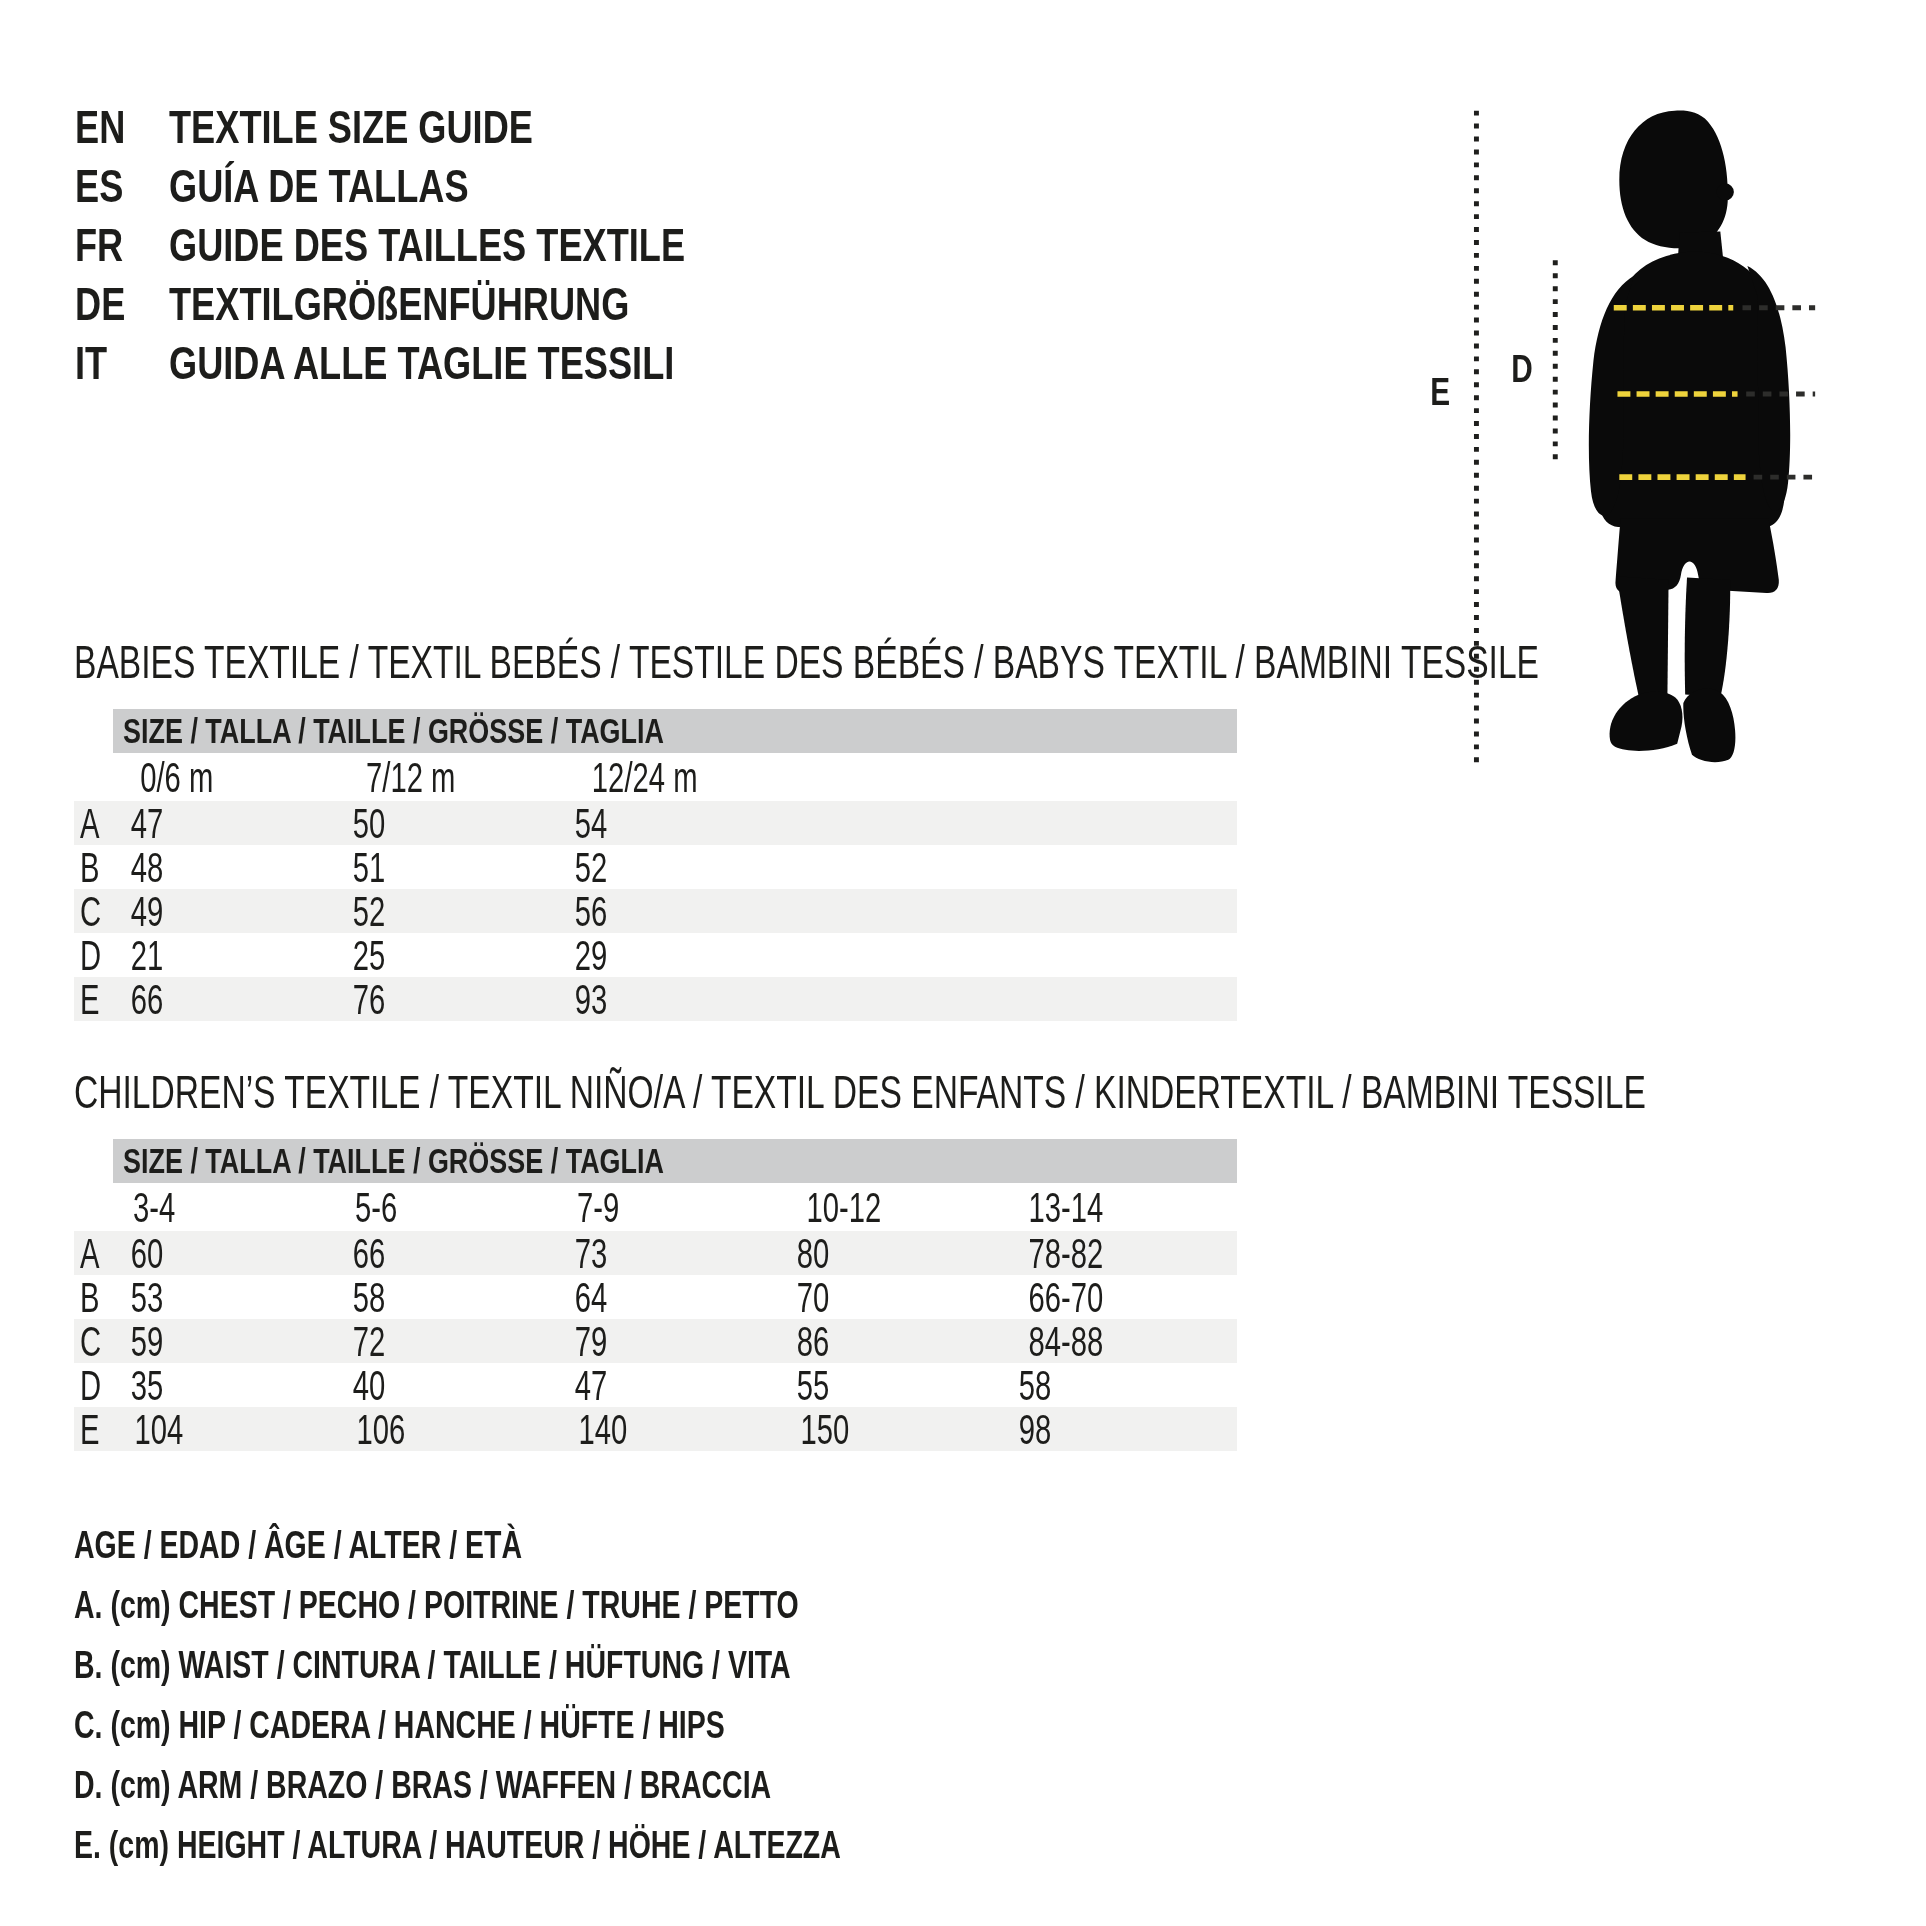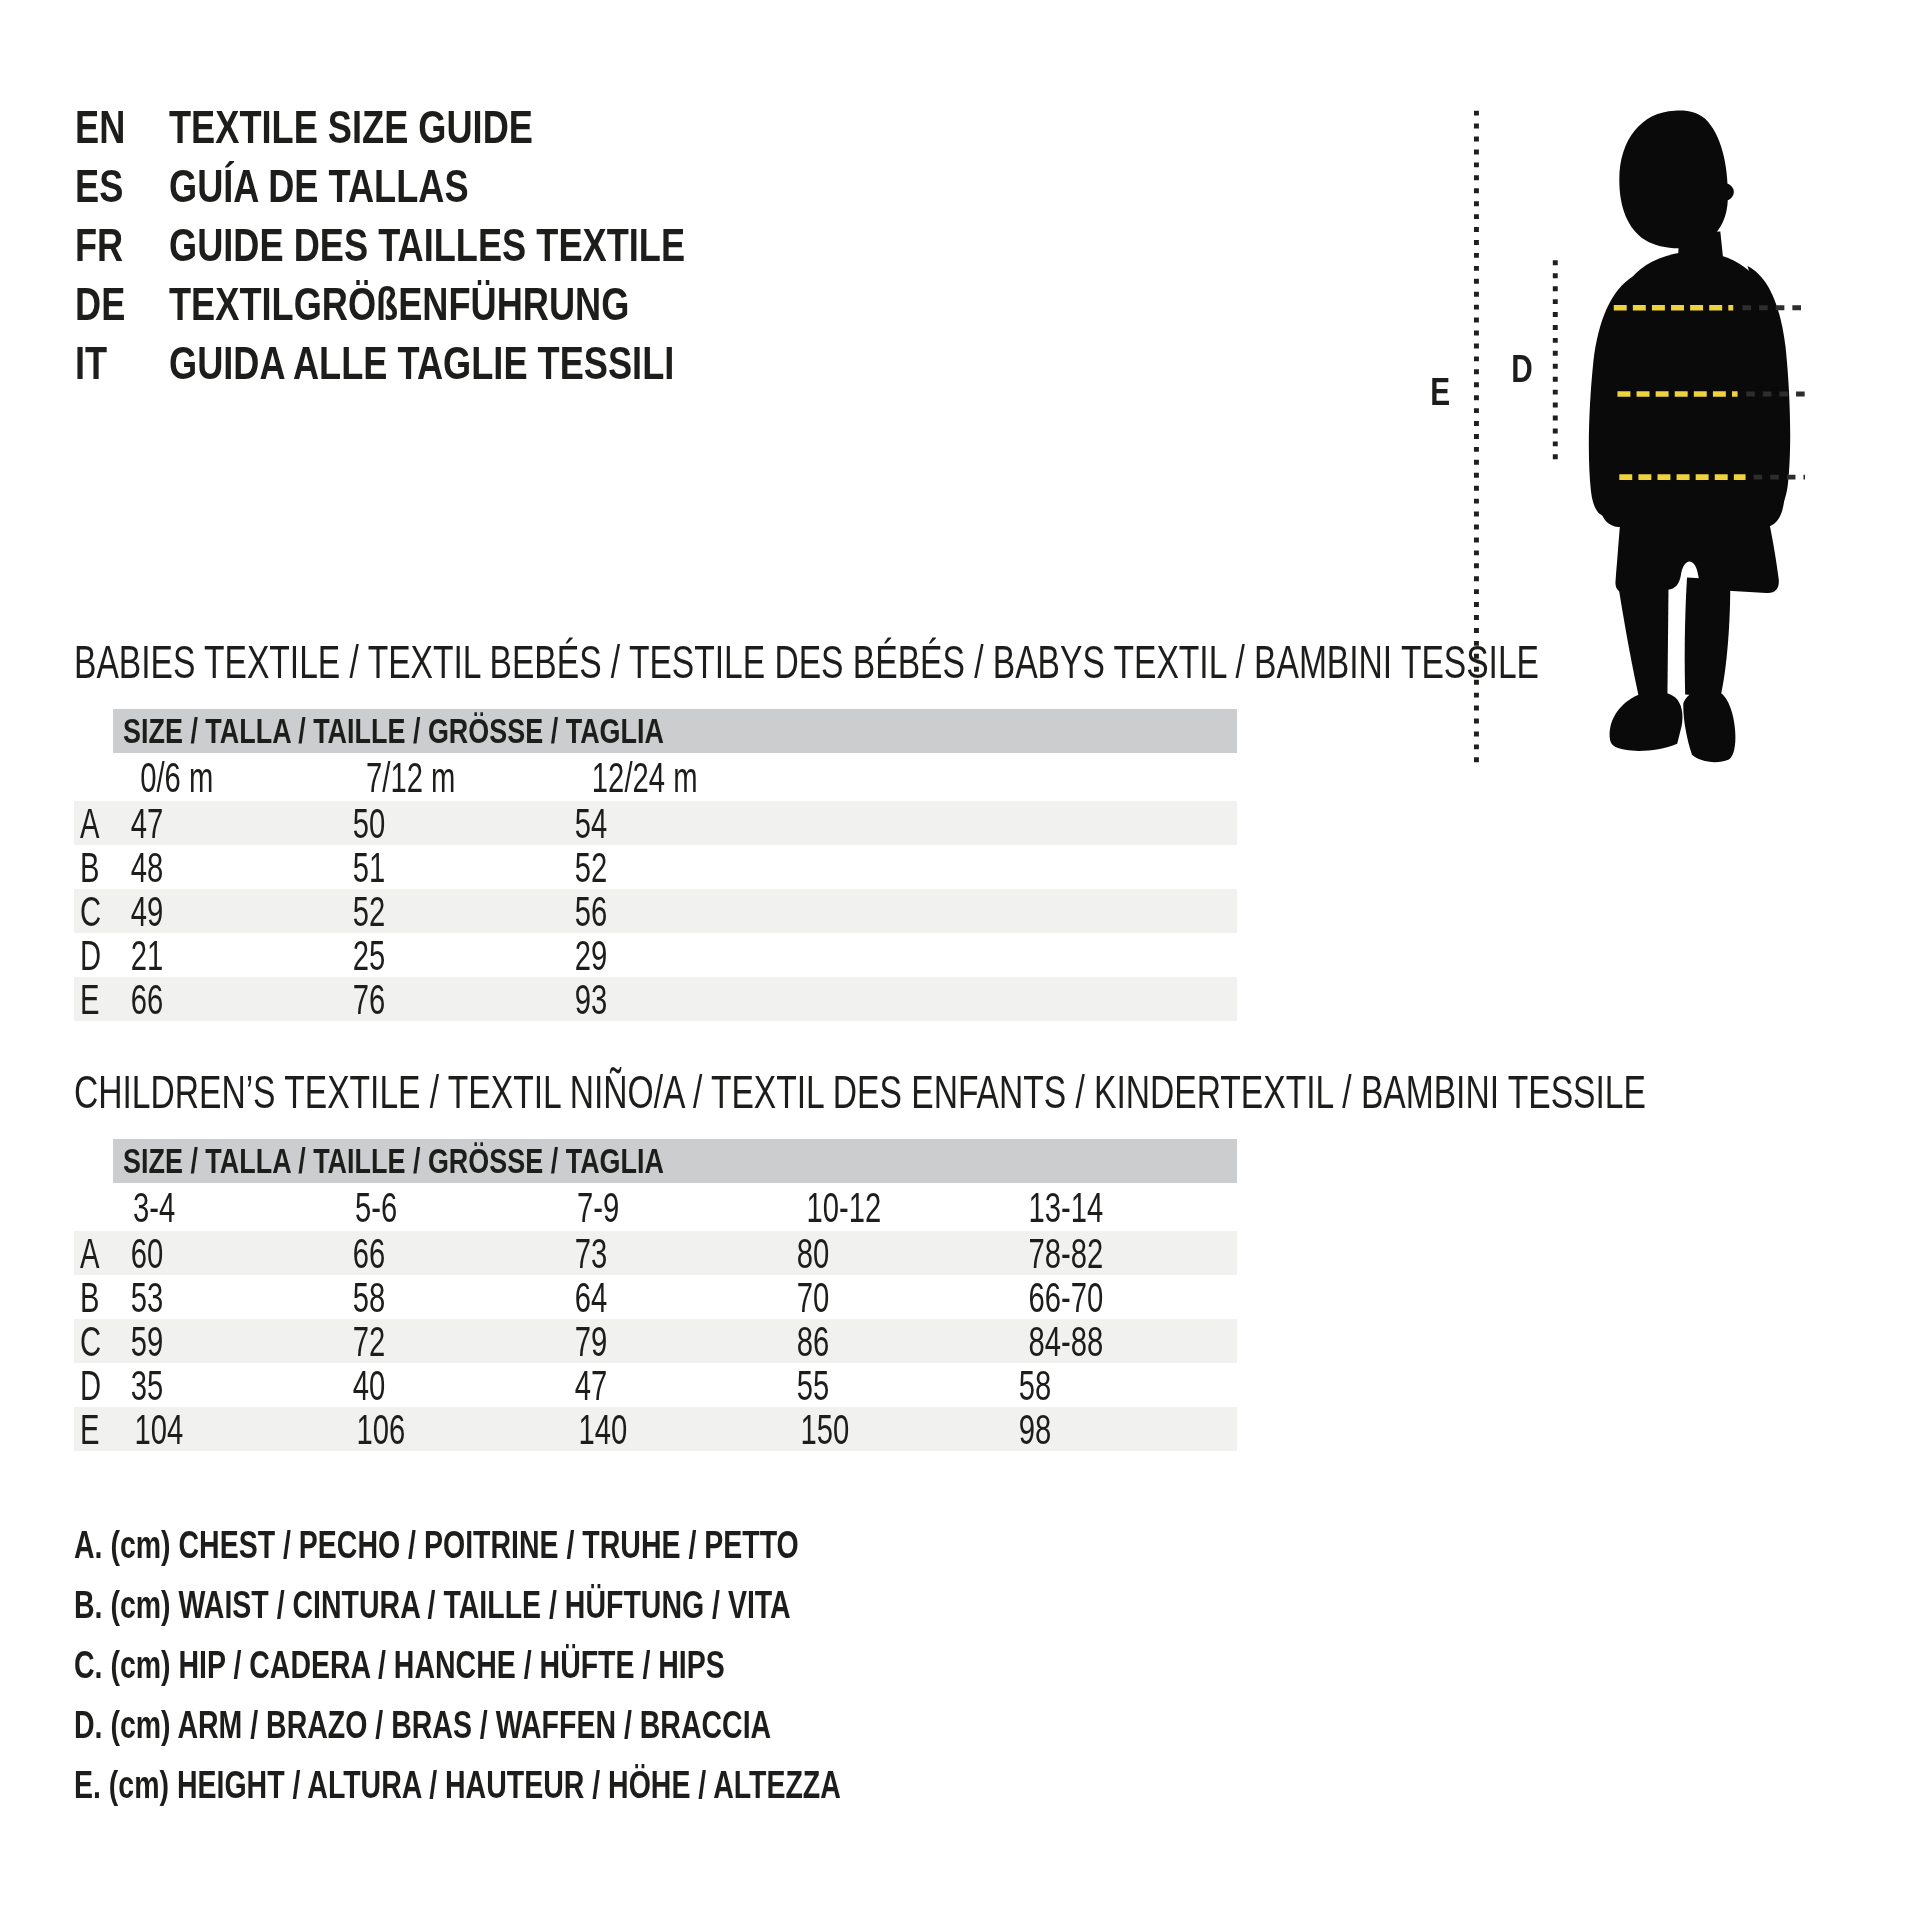--- a/index.html
+++ b/index.html
@@ -4,20 +4,21 @@
 <style>
   html, body { margin: 0; padding: 0; background: #ffffff; }
   #canvas {
     position: relative;
     width: 1805px;
     height: 1926px;
     background: #ffffff;
     font-family: "Liberation Sans", sans-serif;
     color: #1d1d1b;
     overflow: hidden;
+    padding-left: 12px;
   }
   .abs { position: absolute; }
 
   
   .cond {
     display: inline-block;
     transform: scaleX(var(--cf, 0.75));
     transform-origin: 0 50%;
     white-space: nowrap;
   }
@@ -228,20 +229,23 @@
       <span class="cell"><span class="cond cc sx68">104</span></span>
       <span class="cell"><span class="cond cc sx68">106</span></span>
       <span class="cell"><span class="cond cc sx68">140</span></span>
       <span class="cell"><span class="cond cc sx68">150</span></span>
       <span class="cell"><span class="cond cc sx68">98</span></span>
     </div>
   </div>
 
   <div id="legend" class="abs">
     <div class="legend-row">
+        <span class="cond sx75">AGE / EDAD / ÂGE / ALTER / ETÀ</span>
+      </div>
+    <div class="legend-row">
         <span class="cond sx75">A. (cm) CHEST / PECHO / POITRINE / TRUHE / PETTO</span>
       </div>
     <div class="legend-row">
         <span class="cond sx75">B. (cm) WAIST / CINTURA / TAILLE / HÜFTUNG / VITA</span>
       </div>
     <div class="legend-row">
         <span class="cond sx75">C. (cm) HIP / CADERA / HANCHE / HÜFTE / HIPS</span>
       </div>
     <div class="legend-row">
         <span class="cond sx75">D. (cm) ARM / BRAZO / BRAS / WAFFEN / BRACCIA</span>

